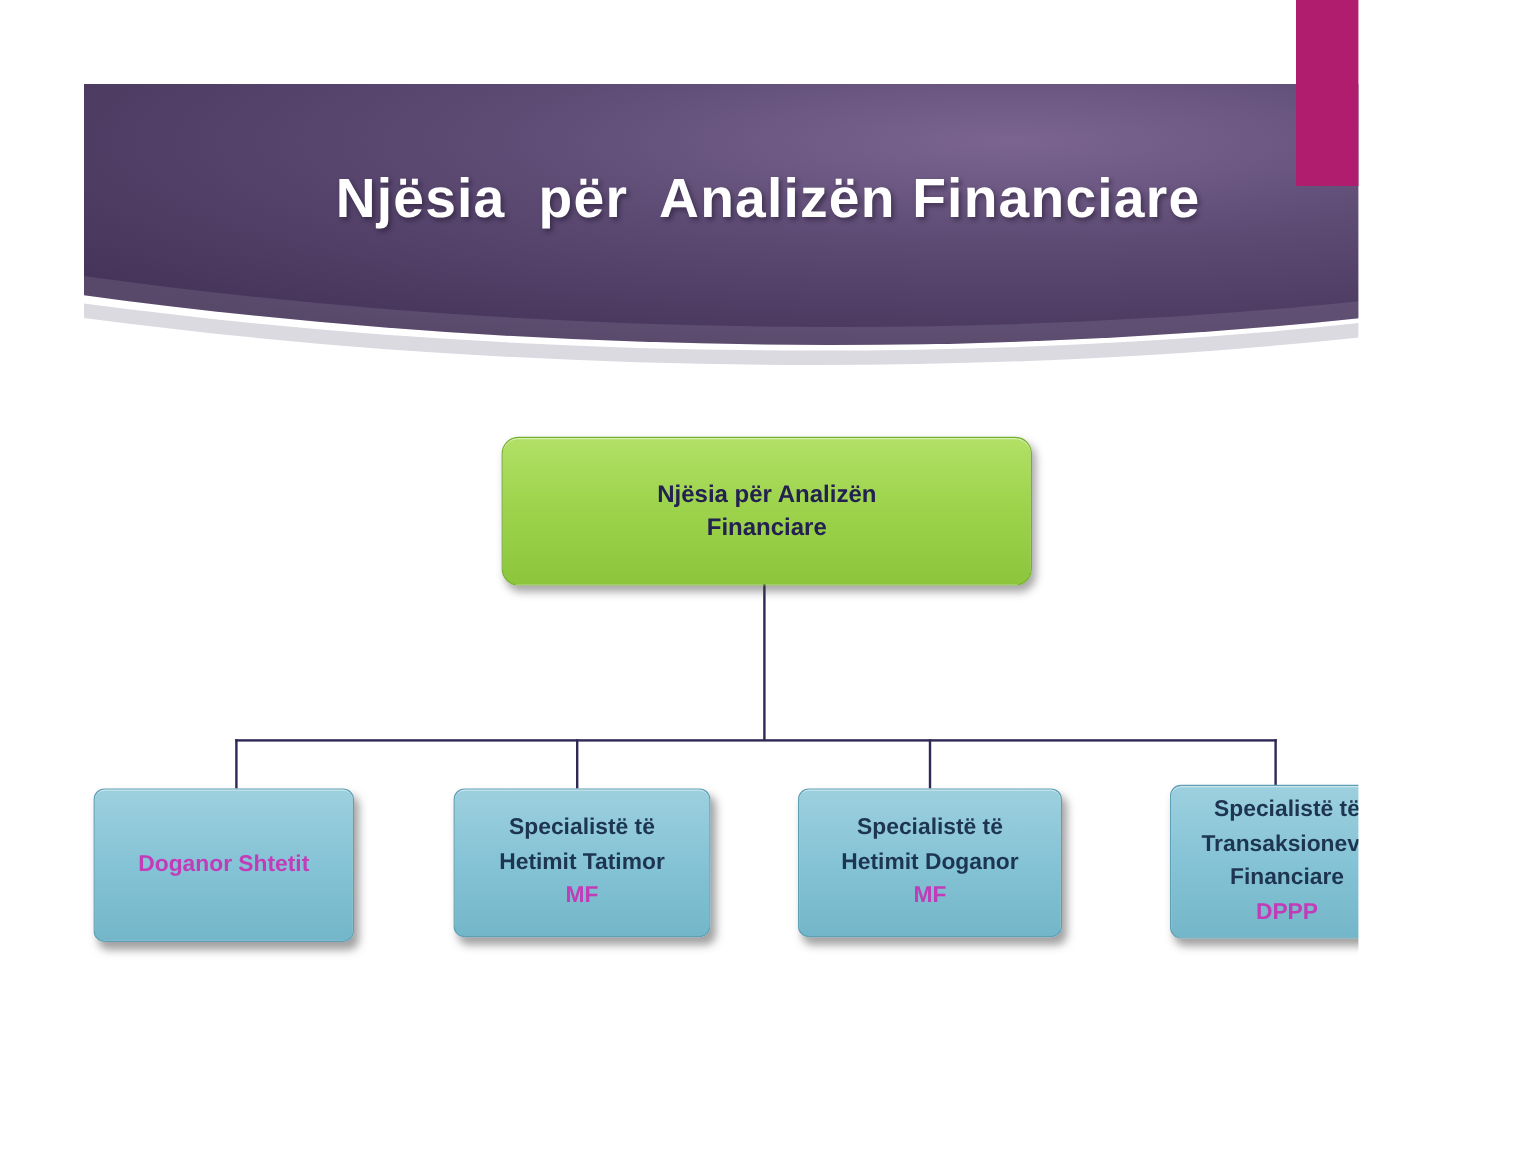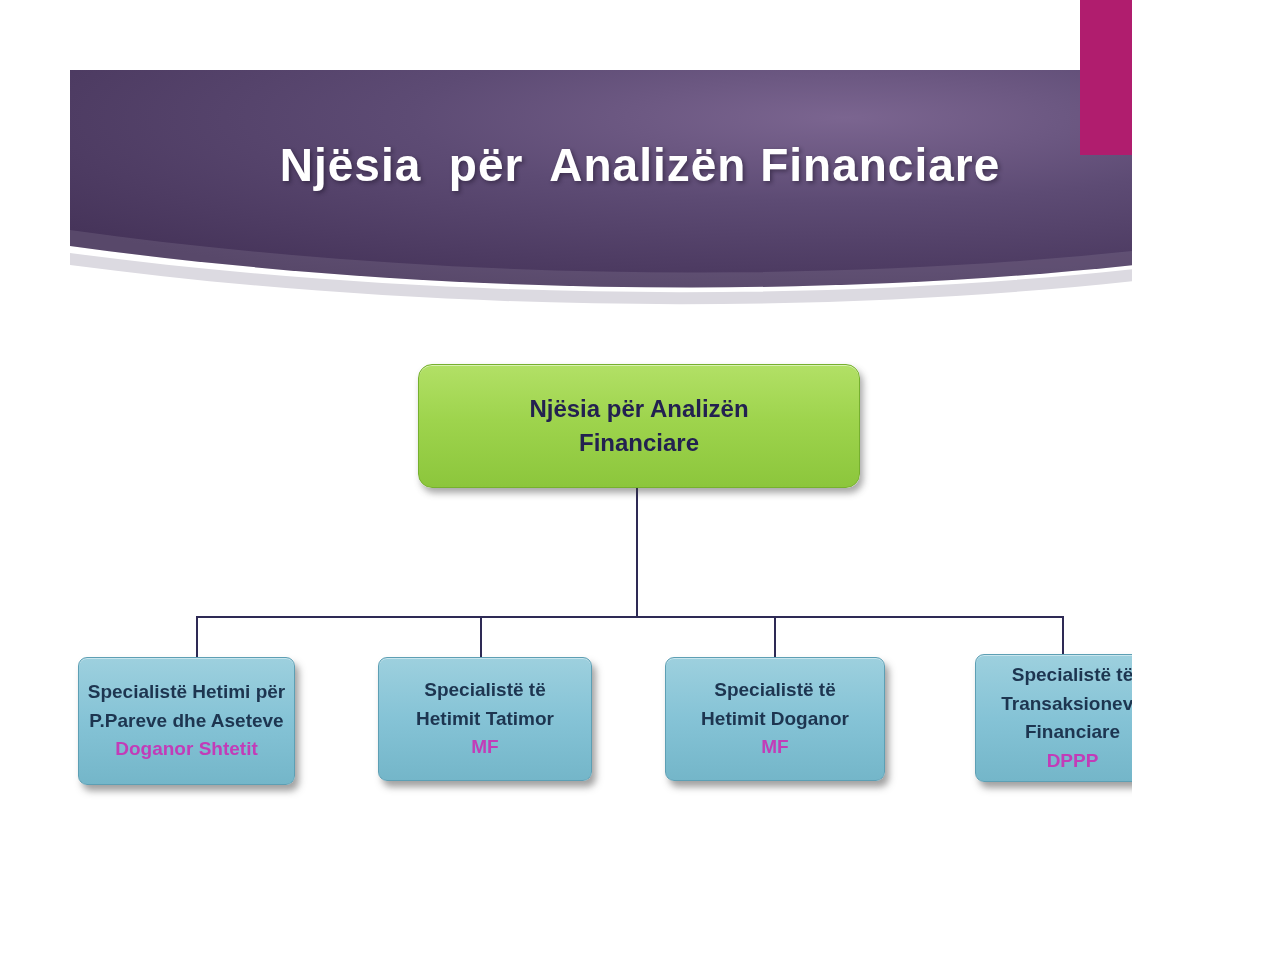--- a/index.html
+++ b/index.html
@@ -59,21 +59,21 @@
     background: linear-gradient(to bottom, #b2e066 0%, #9ed44d 45%, #8cc63c 100%);
     border: 1px solid #76b02e;
     box-shadow: 3px 5px 7px rgba(60,60,60,0.45), inset 0 1px 0 rgba(255,255,255,0.5);
     display: flex;
     align-items: center;
     justify-content: center;
     z-index: 3;
   }
   .root-node .node-label {
     color: #232150;
-    font-size: 24px;
+    font-size: 20px;
     font-weight: bold;
     text-align: center;
     line-height: 1.4;
     white-space: pre-line;
   }
 
   .connector {
     position: absolute;
     background: #2e2a55;
     z-index: 1;
@@ -150,22 +150,20 @@
   <div class="connector conn-drop2"></div>
   <div class="connector conn-drop3"></div>
   <div class="connector conn-drop4"></div>
 
   <div class="root-node">
     <div class="node-label">Njësia për Analizën
 Financiare</div>
   </div>
 
   <div class="child-node child-1">
-    <div class="node-label">Specialistë Hetimi për
-P.Pareve dhe Aseteve</div>
     <div class="node-sublabel">Doganor Shtetit</div>
   </div>
 
   <div class="child-node child-2">
     <div class="node-label">Specialistë të
 Hetimit Tatimor</div>
     <div class="node-sublabel">MF</div>
   </div>
 
   <div class="child-node child-3">

